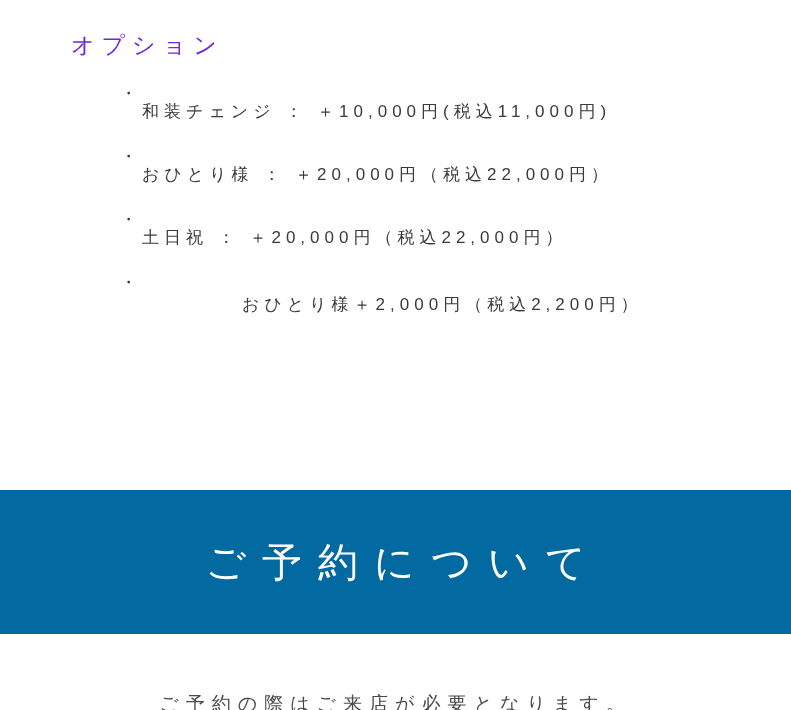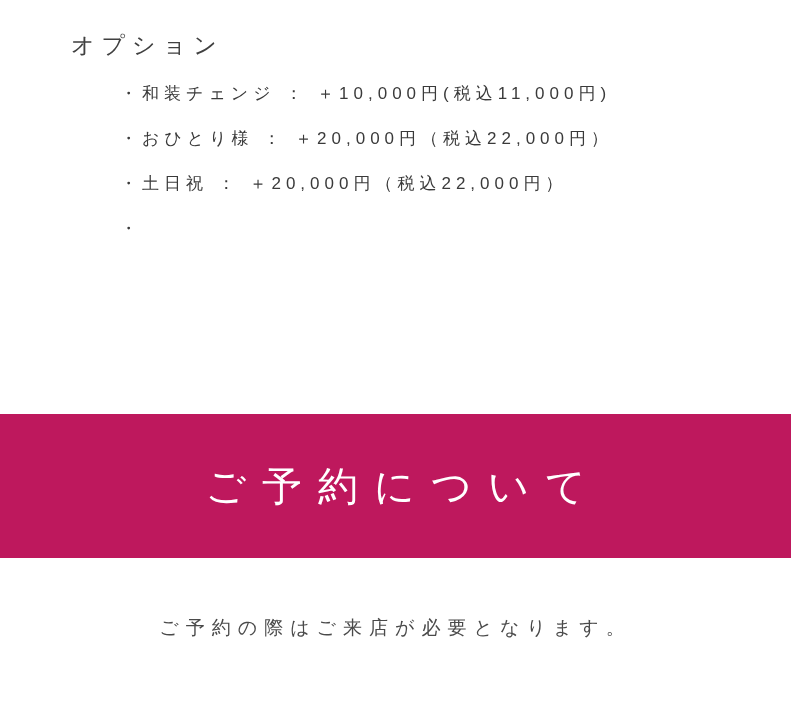--- a/index.html
+++ b/index.html
@@ -14,41 +14,42 @@
     position: relative;
     width: 791px;
     height: 710px;
     background: #ffffff;
   }
   .options-heading {
     margin: 30px 0 16px 71px;
     font-size: 23px;
     font-weight: 400;
     letter-spacing: 7px;
-    color: #404040;
+    color: #6d28d9;
     font-family: "Liberation Sans", sans-serif;
   }
   .options-list {
     margin: 20px 0 0 120px;
     list-style: none;
     font-size: 17px;
     color: #3a3a3a;
     letter-spacing: 5px;
   }
   .option-item {
     display: flex;
     align-items: flex-start;
     line-height: 26px;
     margin-bottom: 19px;
   }
   .option-bullet {
     flex: 0 0 auto;
   }
   .option-text {
     flex: 1 1 auto;
+    margin-top: 18px;
   }
   .option-line2 {
     margin-left: 100px;
     margin-top: 4px;
   }
   .banner {
     margin-top: 172px;
     width: 791px;
     height: 144px;
     background: #bd9189;
@@ -101,25 +102,26 @@
     </li>
     <li class="option-item">
       <span class="option-bullet">・</span>
       <div class="option-text">
         <div class="option-line1">土日祝 ： ＋20,000円（税込22,000円）</div>
       </div>
     </li>
     <li class="option-item">
       <span class="option-bullet">・</span>
       <div class="option-text">
+        <div class="option-line2">おひとり様＋2,000円（税込2,200円）</div>
       </div>
     </li>
   </ul>
 
-  <div class="banner" style="background-color: #be185d;">
+  <div class="banner" style="background-color: #0369a1;">
     <div class="banner-title" style="color: rgb(255, 255, 255);">ご予約について</div>
   </div>
 
   <div class="notes">
     <div class="note-line">ご予約の際はご来店が必要となります。</div>
   </div>
 
 </div>
 
 </body></html>

